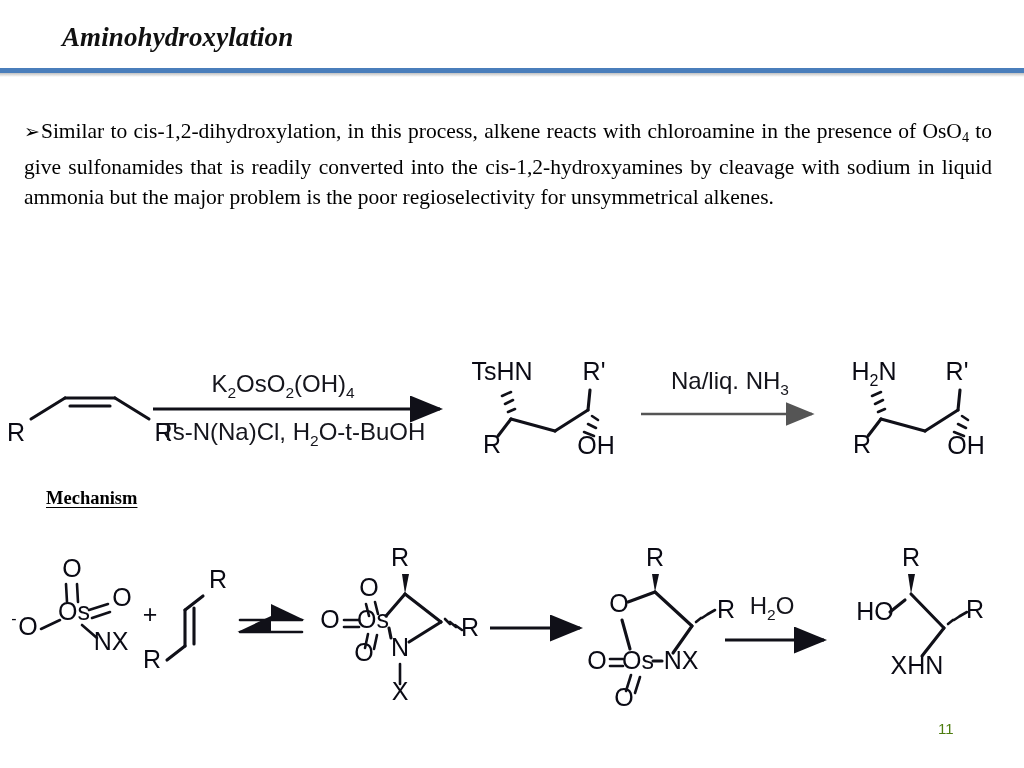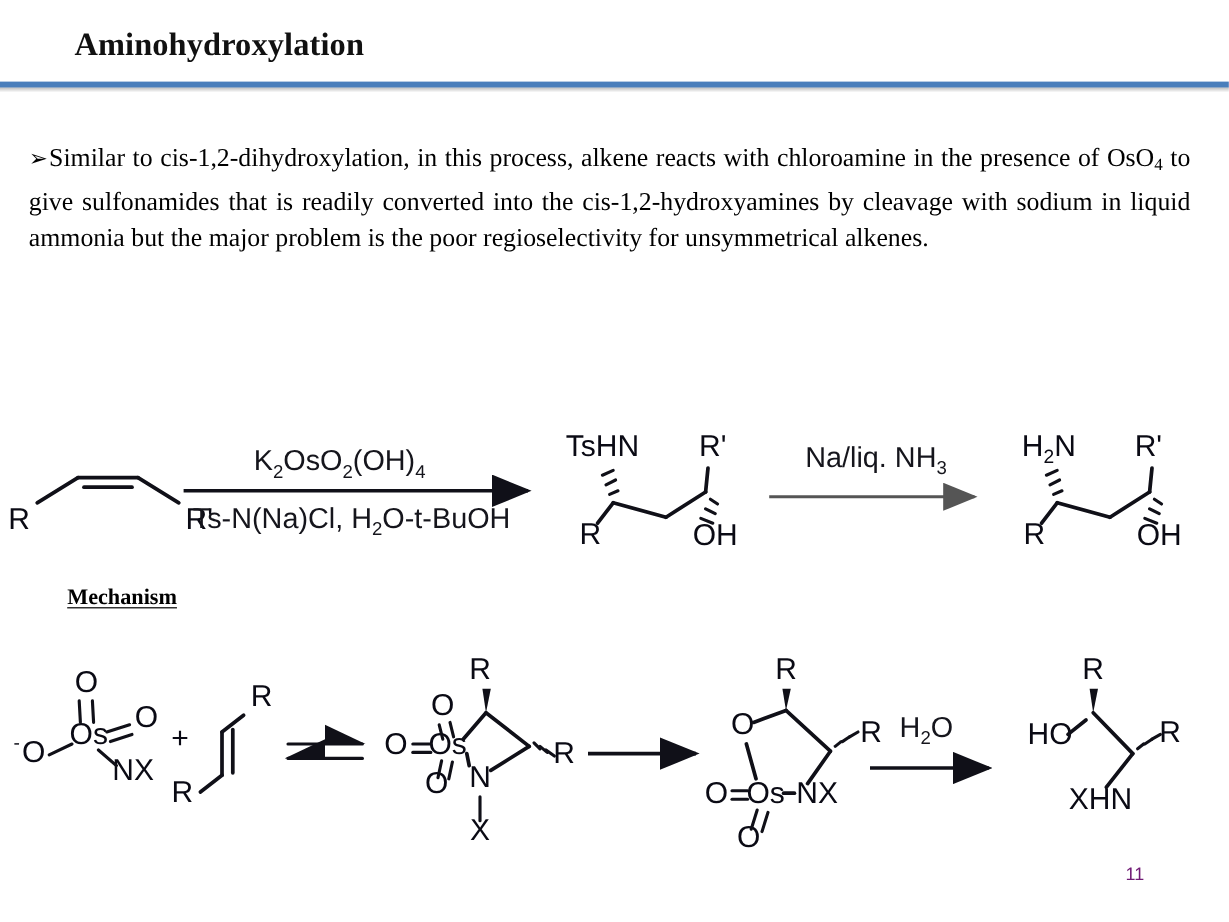--- a/index.html
+++ b/index.html
@@ -12,20 +12,21 @@
   }
 
   
   #slide-title {
     position:absolute;
     left:62px; top:22px;
     font-size:27px;
     font-weight:bold;
     color:#111111;
     letter-spacing:0.1px;
+    font-style:italic;
   }
   #title-rule {
     position:absolute;
     left:0; top:68px;
     width:1024px; height:5px;
     background:#4a7ebb;
   }
   #title-rule-shadow {
     position:absolute;
     left:0; top:73px;
@@ -50,21 +51,21 @@
   #body-paragraph .bullet-arrow {
     font-family:"DejaVu Sans", sans-serif;
     font-size:19px;
     padding-right:1px;
   }
   sub { font-size:0.66em; vertical-align:-0.25em; }
 
   
   #mechanism-heading {
     position:absolute;
-    left:56px; top:488px;
+    left:46px; top:488px;
     font-size:18.5px;
     font-weight:bold;
     color:#000;
     text-decoration:underline;
     text-underline-offset:3px;
   }
 
   
   #scheme-main {
     position:absolute;
@@ -94,21 +95,21 @@
   .bond { stroke:#101018; stroke-width:3.1; fill:none; stroke-linecap:round; }
   .bond-thin { stroke:#101018; stroke-width:2.6; fill:none; stroke-linecap:round; }
   .arrow-line { stroke:#101018; stroke-width:3; fill:none; }
   .arrow-line-gray { stroke:#555555; stroke-width:2.6; fill:none; }
 
   
   #page-number {
     position:absolute;
     left:938px; top:720px;
     font-size:15px;
-    color:#701a75;
+    color:#4d7c0f;
     font-family:"Liberation Sans", sans-serif;
   }
 </style>
 </head>
 <body>
 
 <div id="slide-title">Aminohydroxylation</div>
 <div id="title-rule"></div>
 <div id="title-rule-shadow"></div>
 

